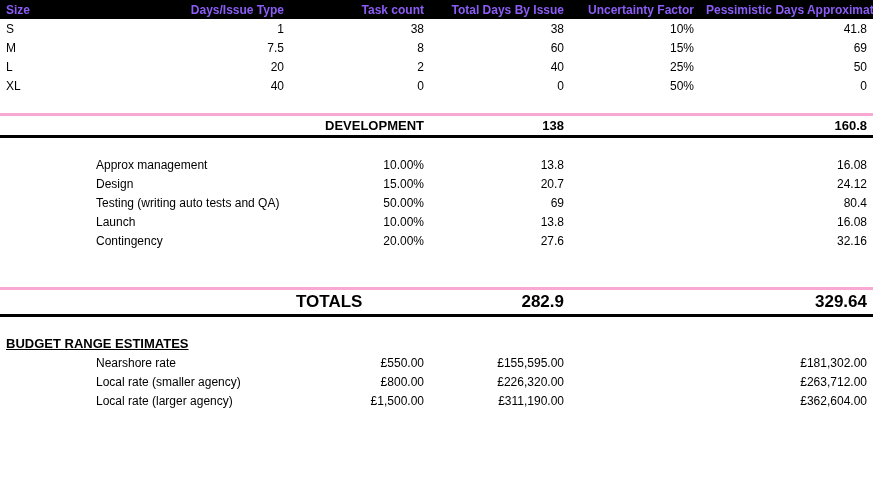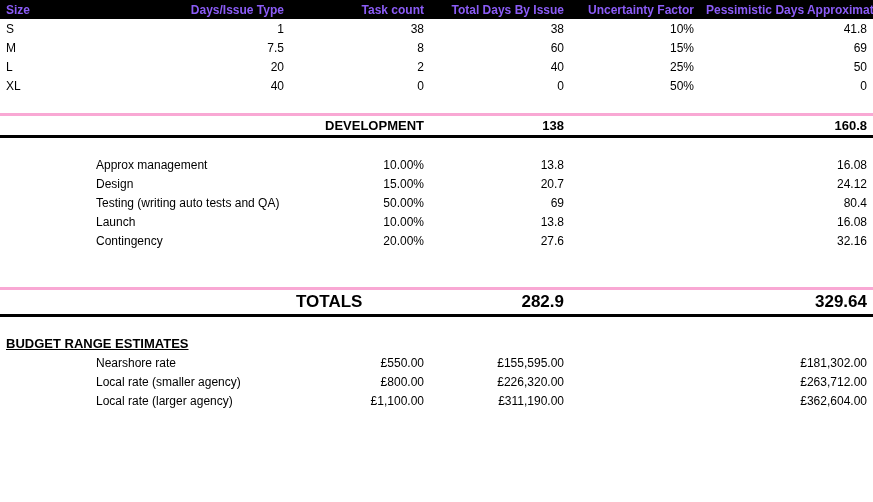--- a/index.html
+++ b/index.html
@@ -216,19 +216,19 @@
         <td></td>
         <td class="l">Local rate (smaller agency)</td>
         <td class="r">£800.00</td>
         <td class="r">£226,320.00</td>
         <td></td>
         <td class="r">£263,712.00</td>
       </tr>
       <tr>
         <td></td>
         <td class="l">Local rate (larger agency)</td>
-        <td class="r">£1,100.00</td>
+        <td class="r">£1,500.00</td>
         <td class="r">£311,190.00</td>
         <td></td>
         <td class="r">£362,604.00</td>
       </tr>
     </tbody>
 </table>
 
 </body></html>

